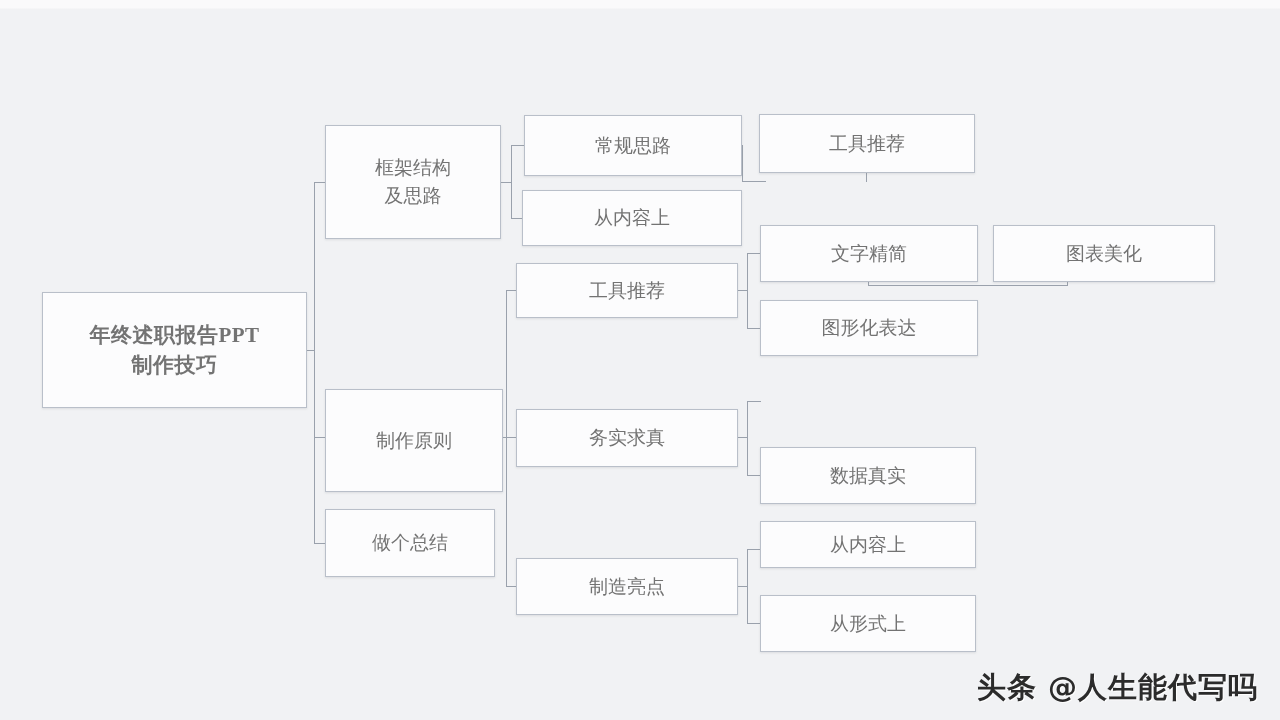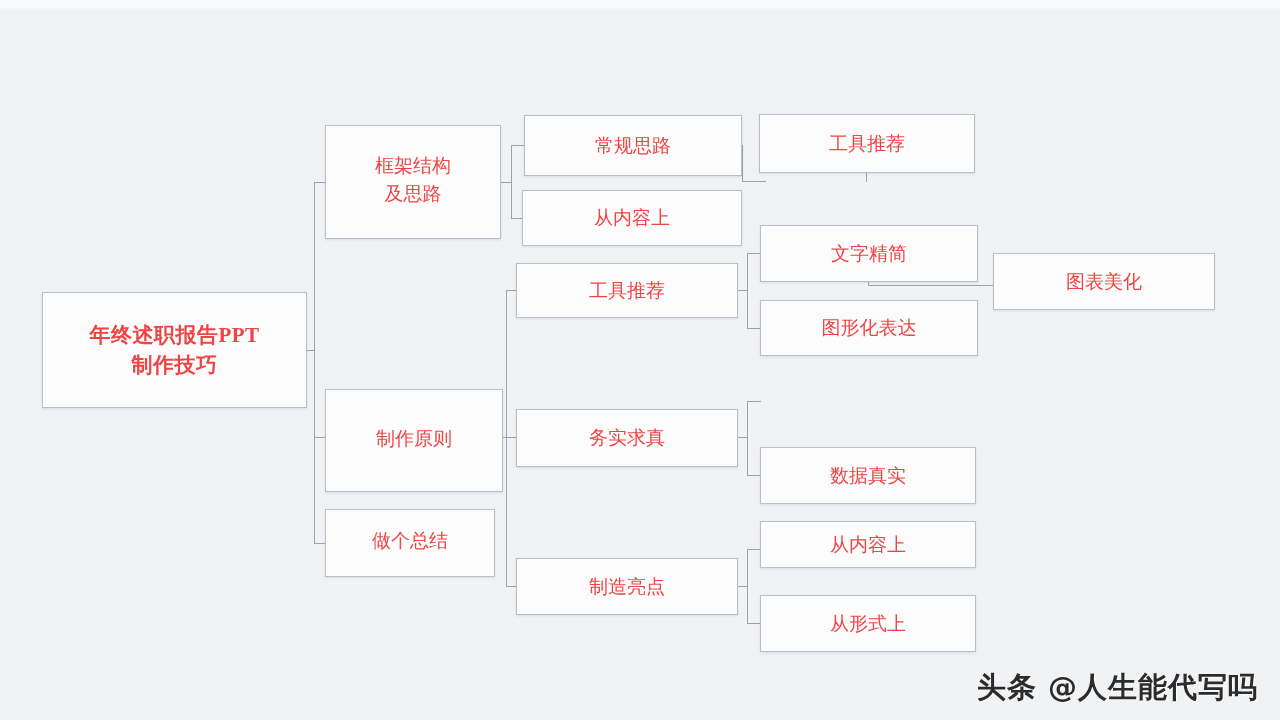--- a/index.html
+++ b/index.html
@@ -30,31 +30,31 @@
   
   .node {
     position: absolute;
     box-sizing: border-box;
     background: #fcfcfd;
     border: 1px solid #b9bfc9;
     display: flex;
     align-items: center;
     justify-content: center;
     text-align: center;
-    color: #ef4444;
+    color: #737373;
     line-height: 1.45;
     box-shadow: 0 1px 2px rgba(120,125,135,0.18);
     white-space: pre-line;
   }
   .node.root {
     font-weight: bold;
     font-size: 21px;
     letter-spacing: 0.5px;
   }
-  .node.lvl2 { font-size: 19px; font-family: Liberation Mono, monospace; }
+  .node.lvl2 { font-size: 19px; }
   .node.lvl3 { font-size: 19px; }
   .node.lvl4 { font-size: 19px; }
 
   
   #watermark {
     position: absolute;
     right: 22px;
     bottom: 12px;
     font-family: "DejaVu Sans", "Liberation Sans", sans-serif;
     font-size: 29px;
@@ -127,21 +127,21 @@
   <div class="node lvl3" style="left:516px; top:263px; width:222px; height:55px;">工具推荐</div>
 
   <div class="node lvl3" style="left:516px; top:409px; width:222px; height:58px;">务实求真</div>
 
   <div class="node lvl3" style="left:516px; top:558px; width:222px; height:57px;">制造亮点</div>
 
   <div class="node lvl4" style="left:759px; top:114px; width:216px; height:59px;">工具推荐</div>
 
   <div class="node lvl4" style="left:760px; top:225px; width:218px; height:57px;">文字精简</div>
 
-  <div class="node lvl4" style="left:993px; top:225px; width:222px; height:57px;margin-top:28px;">图表美化</div>
+  <div class="node lvl4" style="left:993px; top:225px; width:222px; height:57px;">图表美化</div>
 
   <div class="node lvl4" style="left:760px; top:300px; width:218px; height:56px;">图形化表达</div>
 
 
   <div class="node lvl4" style="left:760px; top:447px; width:216px; height:57px;">数据真实</div>
 
   <div class="node lvl4" style="left:760px; top:521px; width:216px; height:47px;">从内容上</div>
 
   <div class="node lvl4" style="left:760px; top:595px; width:216px; height:57px;">从形式上</div>
 

